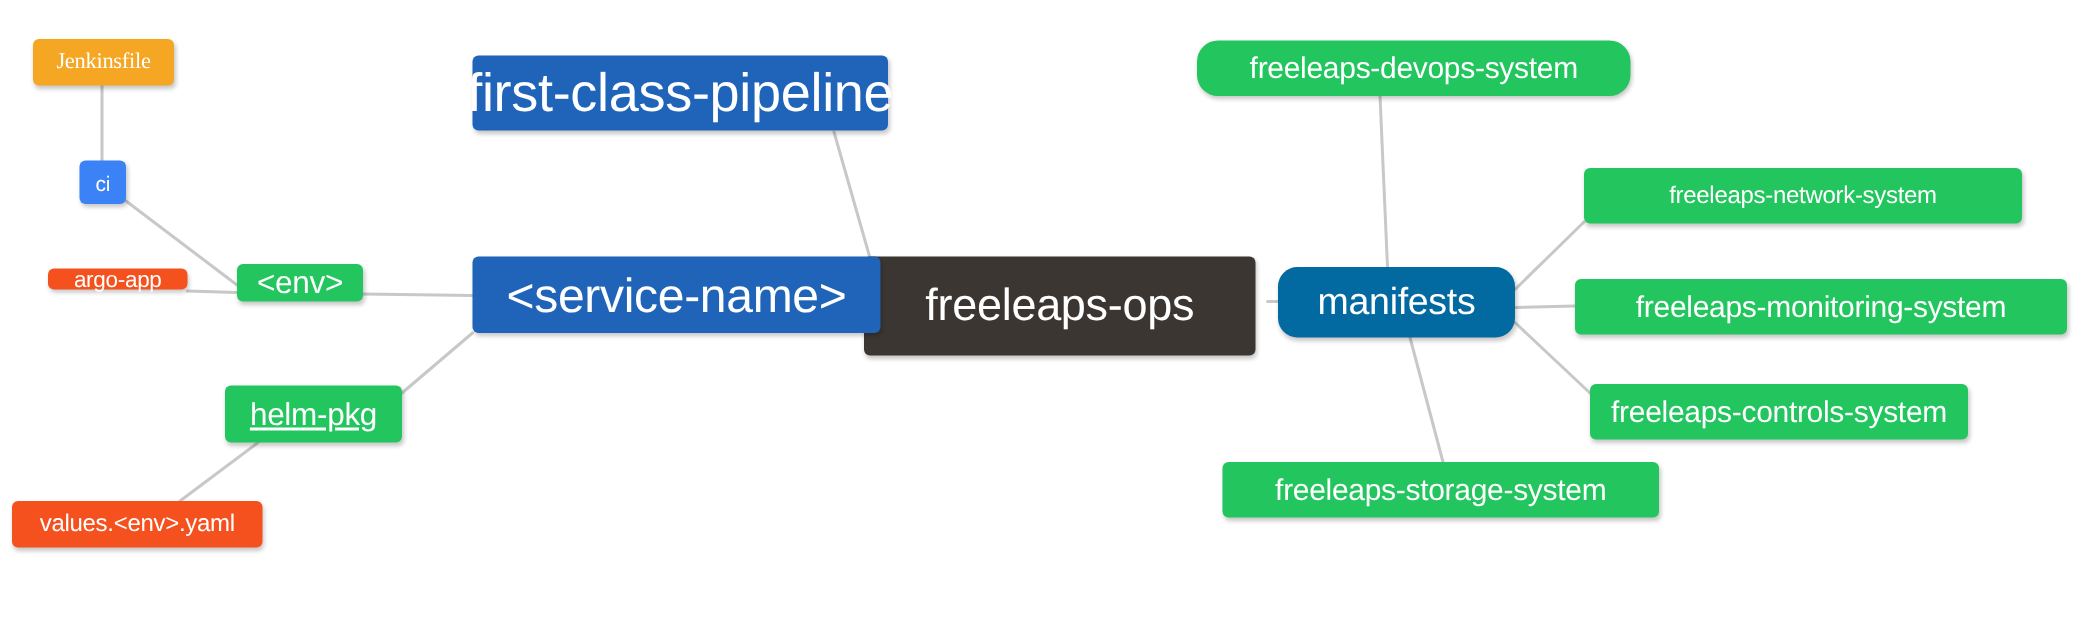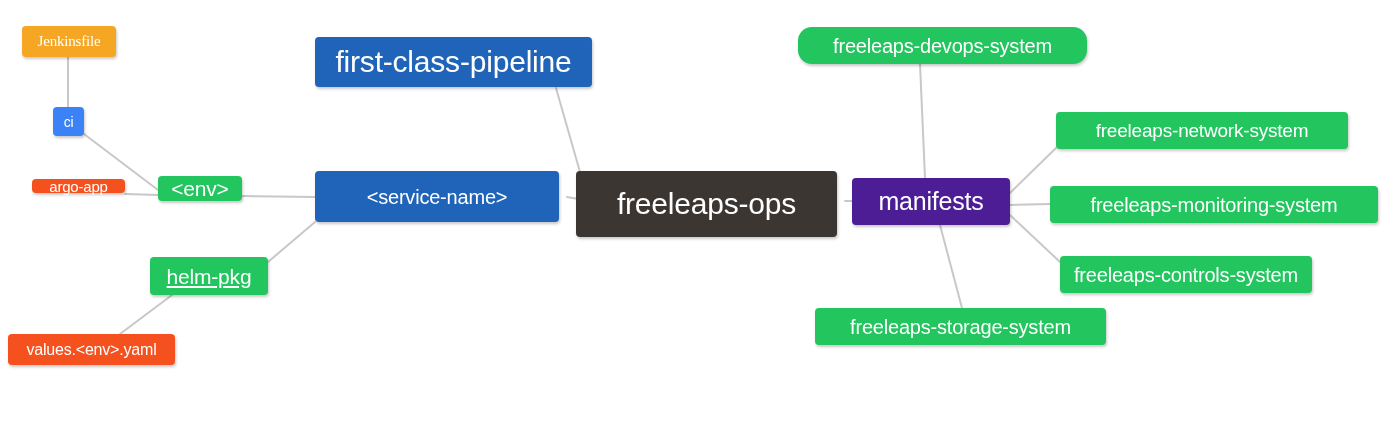--- a/index.html
+++ b/index.html
@@ -56,28 +56,28 @@
       <line x1="68" y1="107" x2="68" y2="57" stroke="#c8c8c8" stroke-width="2" stroke-linecap="round"></line>
       <line x1="172" y1="295" x2="120" y2="334" stroke="#c8c8c8" stroke-width="2" stroke-linecap="round"></line>
       <line x1="925" y1="178" x2="920" y2="64" stroke="#c8c8c8" stroke-width="2" stroke-linecap="round"></line>
       <line x1="1010" y1="193" x2="1056" y2="148" stroke="#c8c8c8" stroke-width="2" stroke-linecap="round"></line>
       <line x1="1010" y1="205" x2="1050" y2="204" stroke="#c8c8c8" stroke-width="2" stroke-linecap="round"></line>
       <line x1="1010" y1="215" x2="1060" y2="262" stroke="#c8c8c8" stroke-width="2" stroke-linecap="round"></line>
       <line x1="940" y1="225" x2="962" y2="308" stroke="#c8c8c8" stroke-width="2" stroke-linecap="round"></line>
     </svg>
   <div id="node-layer">
       <div class="node" style="left: 576px; top: 171px; width: 261px; height: 66px; background: rgb(59, 54, 50); font-size: 30px;">freeleaps-ops</div>
-      <div class="node" style="left: 315px; top: 37px; width: 277px; height: 50px; background: rgb(31, 100, 184); font-size: 30px;">first-class-pipeline</div>
-      <div class="node" style="left: 315px; top: 171px; width: 244px; height: 51px; background: rgb(31, 100, 184); font-size: 20px;">&lt;service-name&gt;</div>
-      <div class="node" style="left: 852px; top: 178px; width: 158px; height: 47px; background: #4c1d95; font-size: 25px;">manifests</div>
+      <div class="node" style="left: 315px; top: 37px; width: 277px; height: 50px; background: rgb(31, 100, 184); font-size: 36px;">first-class-pipeline</div>
+      <div class="node" style="left: 315px; top: 171px; width: 272px; height: 51px; background: rgb(31, 100, 184); font-size: 32px;">&lt;service-name&gt;</div>
+      <div class="node" style="left: 852px; top: 178px; width: 158px; height: 47px; background: #0369a1; font-size: 25px; border-radius: 13px;">manifests</div>
       <div class="node" style="left: 158px; top: 176px; width: 84px; height: 25px; background: rgb(34, 197, 94); font-size: 21px;">&lt;env&gt;</div>
       <div class="node" style="left: 150px; top: 257px; width: 118px; height: 38px; background: rgb(34, 197, 94); font-size: 21px; text-decoration: underline;">helm-pkg</div>
       <div class="node" style="left: 22px; top: 26px; width: 94px; height: 31px; background: rgb(245, 166, 35); font-size: 15px; font-family: Liberation Serif, serif;">Jenkinsfile</div>
       <div class="node" style="left: 53px; top: 107px; width: 31px; height: 29px; background: #3b82f6; font-size: 14px;">ci</div>
       <div class="node" style="left: 32px; top: 179px; width: 93px; height: 14px; background: rgb(244, 81, 30); font-size: 15px;">argo-app</div>
       <div class="node" style="left: 8px; top: 334px; width: 167px; height: 31px; background: rgb(244, 81, 30); font-size: 16px;">values.&lt;env&gt;.yaml</div>
       <div class="node" style="left: 798px; top: 27px; width: 289px; height: 37px; background: rgb(34, 197, 94); font-size: 20px; border-radius: 14px;">freeleaps-devops-system</div>
-      <div class="node" style="left: 1056px; top: 112px; width: 292px; height: 37px; background: rgb(34, 197, 94); font-size: 19px;">freeleaps-network-system</div>
+      <div class="node" style="left: 1056px; top: 112px; width: 292px; height: 37px; background: rgb(34, 197, 94); font-size: 16px;">freeleaps-network-system</div>
       <div class="node" style="left: 1050px; top: 186px; width: 328px; height: 37px; background: rgb(34, 197, 94); font-size: 20px;">freeleaps-monitoring-system</div>
       <div class="node" style="left: 1060px; top: 256px; width: 252px; height: 37px; background: rgb(34, 197, 94); font-size: 20px;">freeleaps-controls-system</div>
       <div class="node" style="left: 815px; top: 308px; width: 291px; height: 37px; background: rgb(34, 197, 94); font-size: 20px;">freeleaps-storage-system</div>
     </div>
 </div>
 
 </body></html>

